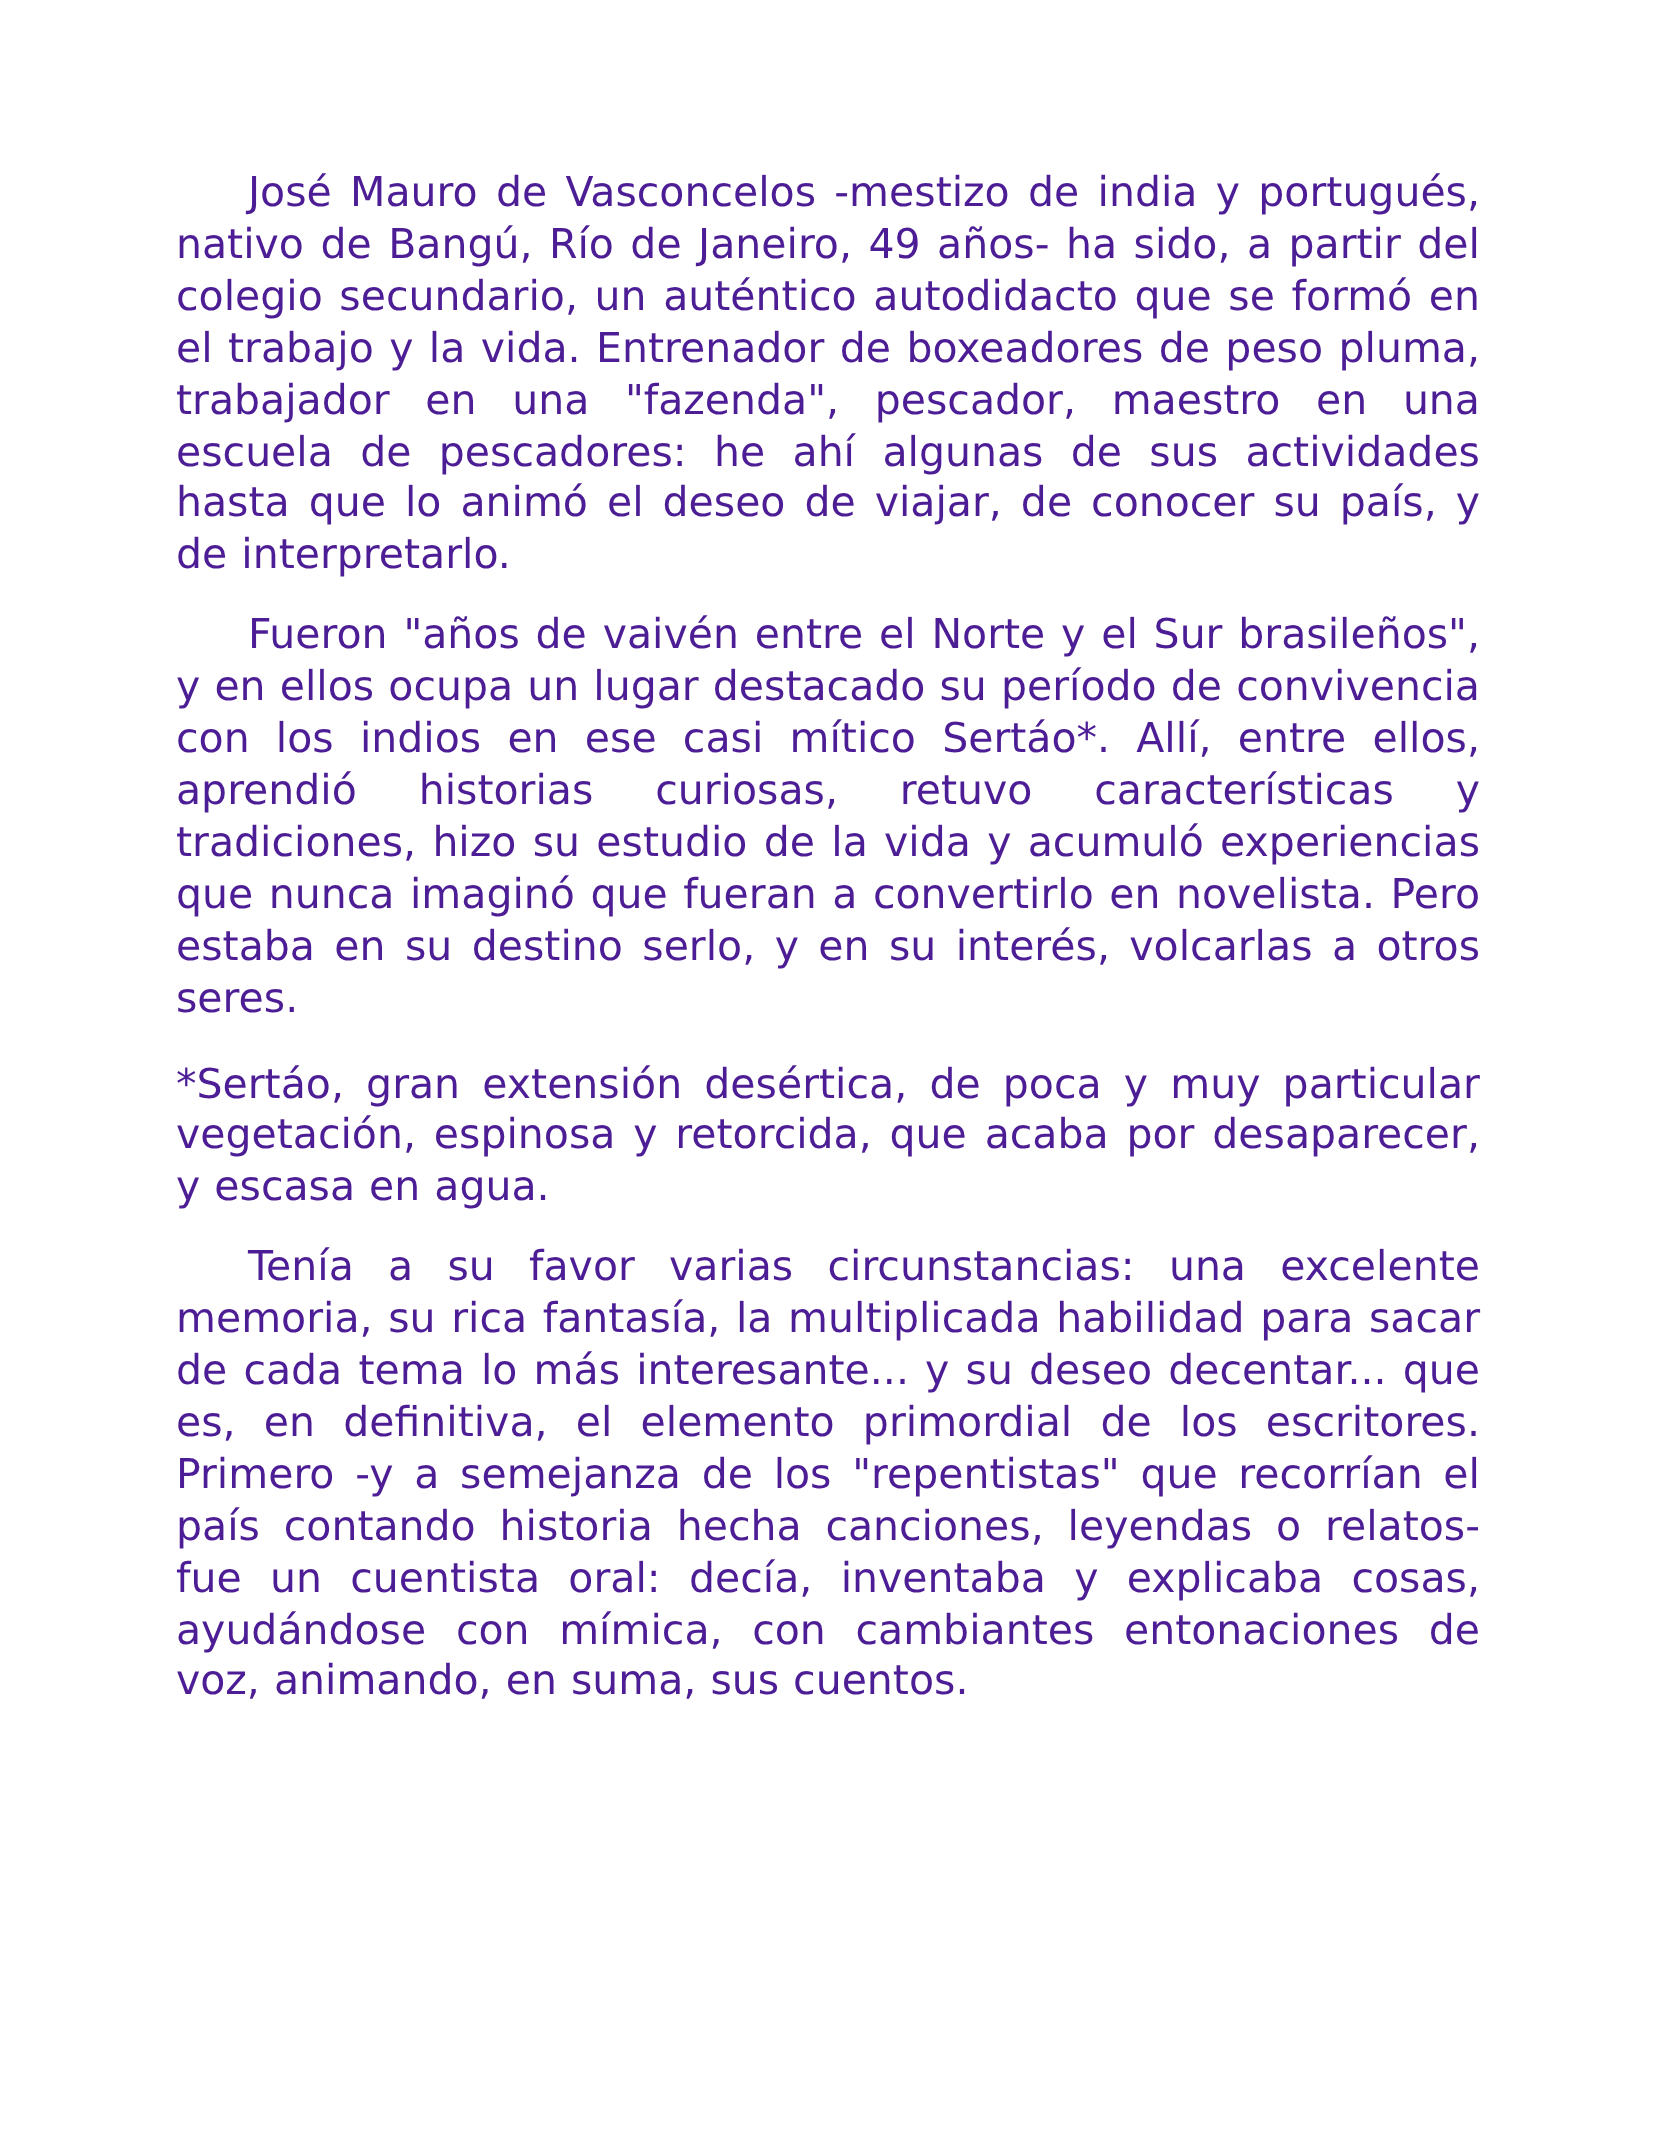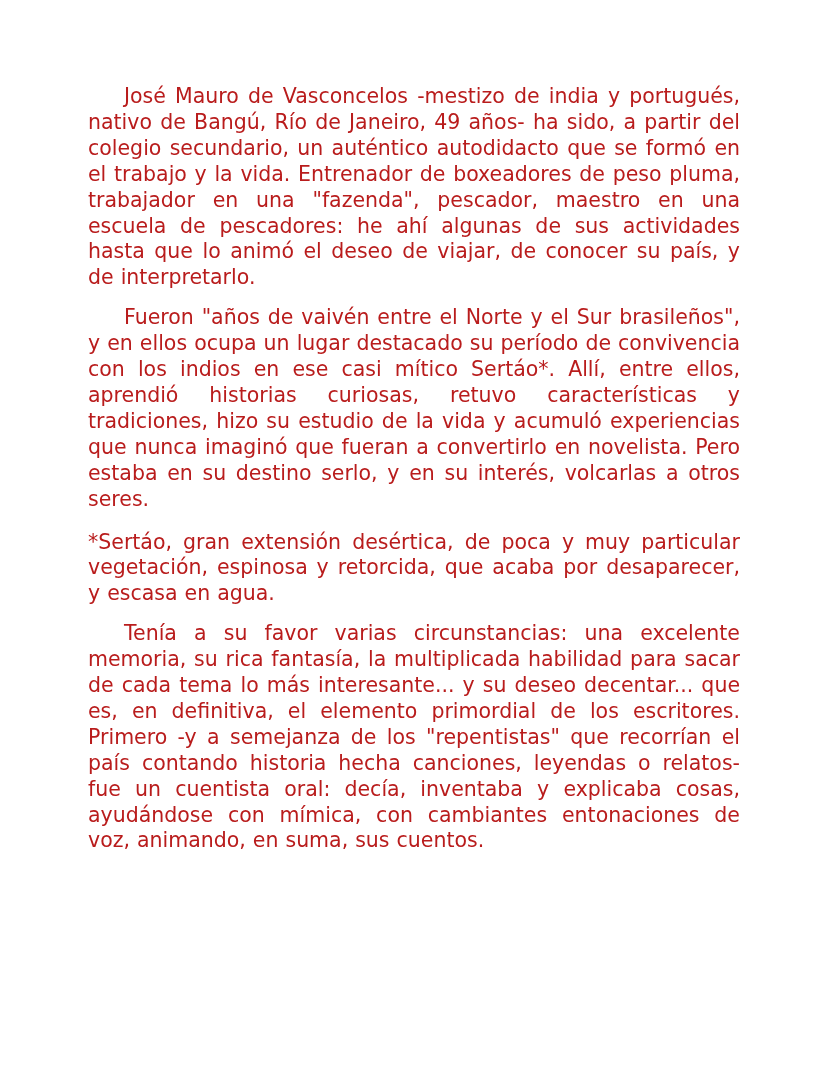--- a/index.html
+++ b/index.html
@@ -10,21 +10,21 @@
   .page {
     position: relative;
     width: 828px;
     height: 1071px;
     box-sizing: border-box;
     padding: 84px 88px 0 88px;
     background: #ffffff;
     font-family: "DejaVu Sans", "Liberation Sans", sans-serif;
     font-size: 20.5px;
     line-height: 25.9px;
-    color: #b91c1c;
+    color: #4c1d95;
     overflow: hidden;
   }
   .para {
     margin: 0 0 14px 0;
     text-align: justify;
     text-justify: inter-word;
     word-spacing: 0.5px;
   }
   .para.indented {
     text-indent: 36px;

